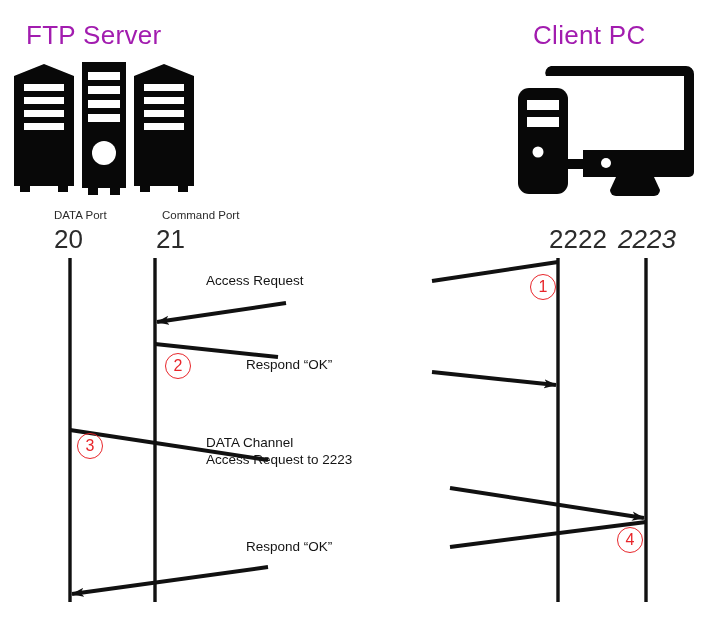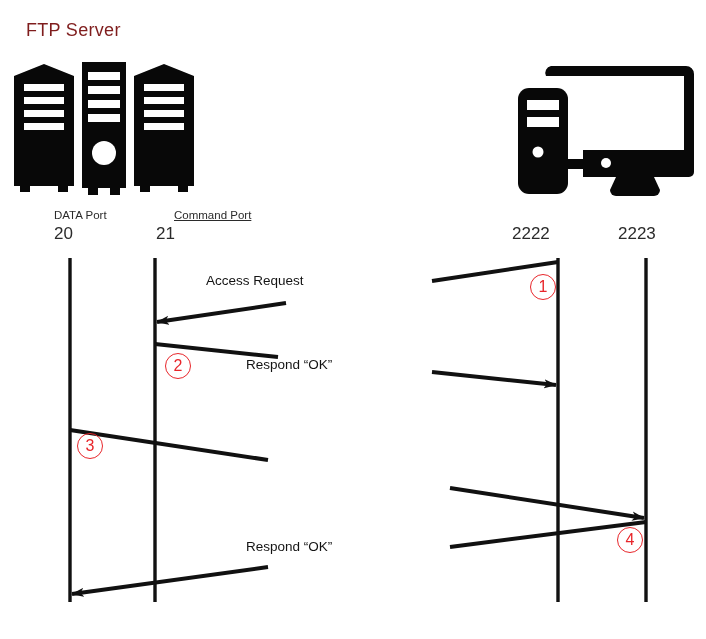--- a/index.html
+++ b/index.html
@@ -1,34 +1,34 @@
 <!DOCTYPE html>
 <html><head>
 <meta charset="utf-8">
 <style>
   html,body{margin:0;padding:0;background:#ffffff;}
   body{width:706px;height:639px;position:relative;overflow:hidden;
        font-family:"Liberation Sans",sans-serif;color:#1a1a1a;}
   #stage{position:absolute;left:0;top:0;width:706px;height:639px;}
   svg.layer{position:absolute;left:0;top:0;width:706px;height:639px;}
 
-  .node-title{position:absolute;font-size:18px;color:#7f1d1d;
+  .node-title{position:absolute;font-size:26px;color:#a21caf;
               letter-spacing:.3px;white-space:nowrap;font-weight:400;}
   #ftp-title{left:26px;top:20px;}
   #client-title{left:533px;top:20px;}
 
   .port-caption{position:absolute;font-size:11.5px;color:#2b2b2b;white-space:nowrap;padding-left:36px;}
   #cap-data{left:18px;top:209px;}
-  #cap-cmd{left:138px;top:209px;text-decoration:underline;}
+  #cap-cmd{left:126px;top:209px;}
 
-  .port-num{position:absolute;font-size:17px;color:#2b2b2b;white-space:nowrap;}
+  .port-num{position:absolute;font-size:26px;color:#2b2b2b;white-space:nowrap;}
   #num-20{left:54px;top:224px;}
   #num-21{left:156px;top:224px;}
-  #num-2222{left:512px;top:224px;text-align:right;}
-  #num-2223{left:618px;top:224px;}
+  #num-2222{left:549px;top:224px;text-align:right;}
+  #num-2223{left:618px;top:224px;font-style:italic;}
 
   .msg{position:absolute;text-align:left;font-size:13.5px;line-height:17px;
        color:#141414;white-space:nowrap;}
   #msg1{left:206px;top:272px;width:320px;}
   #msg2{left:246px;top:356px;width:240px;}
   #msg3{left:206px;top:434px;width:320px;}
   #msg4{left:246px;top:538px;width:240px;}
 
   .step{position:absolute;width:26px;height:26px;border-radius:50%;
         border:1.6px solid #e8262b;color:#e8262b;font-size:16px;
@@ -114,35 +114,40 @@
       <line x1="450" y1="488" x2="644" y2="518" marker-end="url(#ah)"></line>
     </g>
 
     <g stroke="#111111" stroke-width="4" fill="none">
       <line x1="646" y1="522" x2="450" y2="547"></line>
       <line x1="268" y1="567" x2="72" y2="594" marker-end="url(#ah)"></line>
     </g>
   </svg>
 
   <div class="node-title" id="ftp-title">FTP Server</div>
+  <div class="node-title" id="client-title">Client PC</div>
 
   <div class="port-caption" id="cap-data">DATA Port</div>
   <div class="port-caption" id="cap-cmd">Command Port</div>
 
   <div class="port-num" id="num-20">20</div>
   <div class="port-num" id="num-21">21</div>
   <div class="port-num" id="num-2222">2222</div>
   <div class="port-num" id="num-2223">2223</div>
 
   <div class="msg" id="msg1">
     <div>Access Request</div>
   </div>
   <div class="msg" id="msg2">
     <div>Respond “OK”</div>
   </div>
+  <div class="msg" id="msg3">
+    <div>DATA Channel</div>
+    <div>Access Request to 2223</div>
+  </div>
   <div class="msg" id="msg4">
     <div>Respond “OK”</div>
   </div>
 
   <div class="step" id="step1">1</div>
   <div class="step" id="step2">2</div>
   <div class="step" id="step3">3</div>
   <div class="step" id="step4">4</div>
 
 </div>

